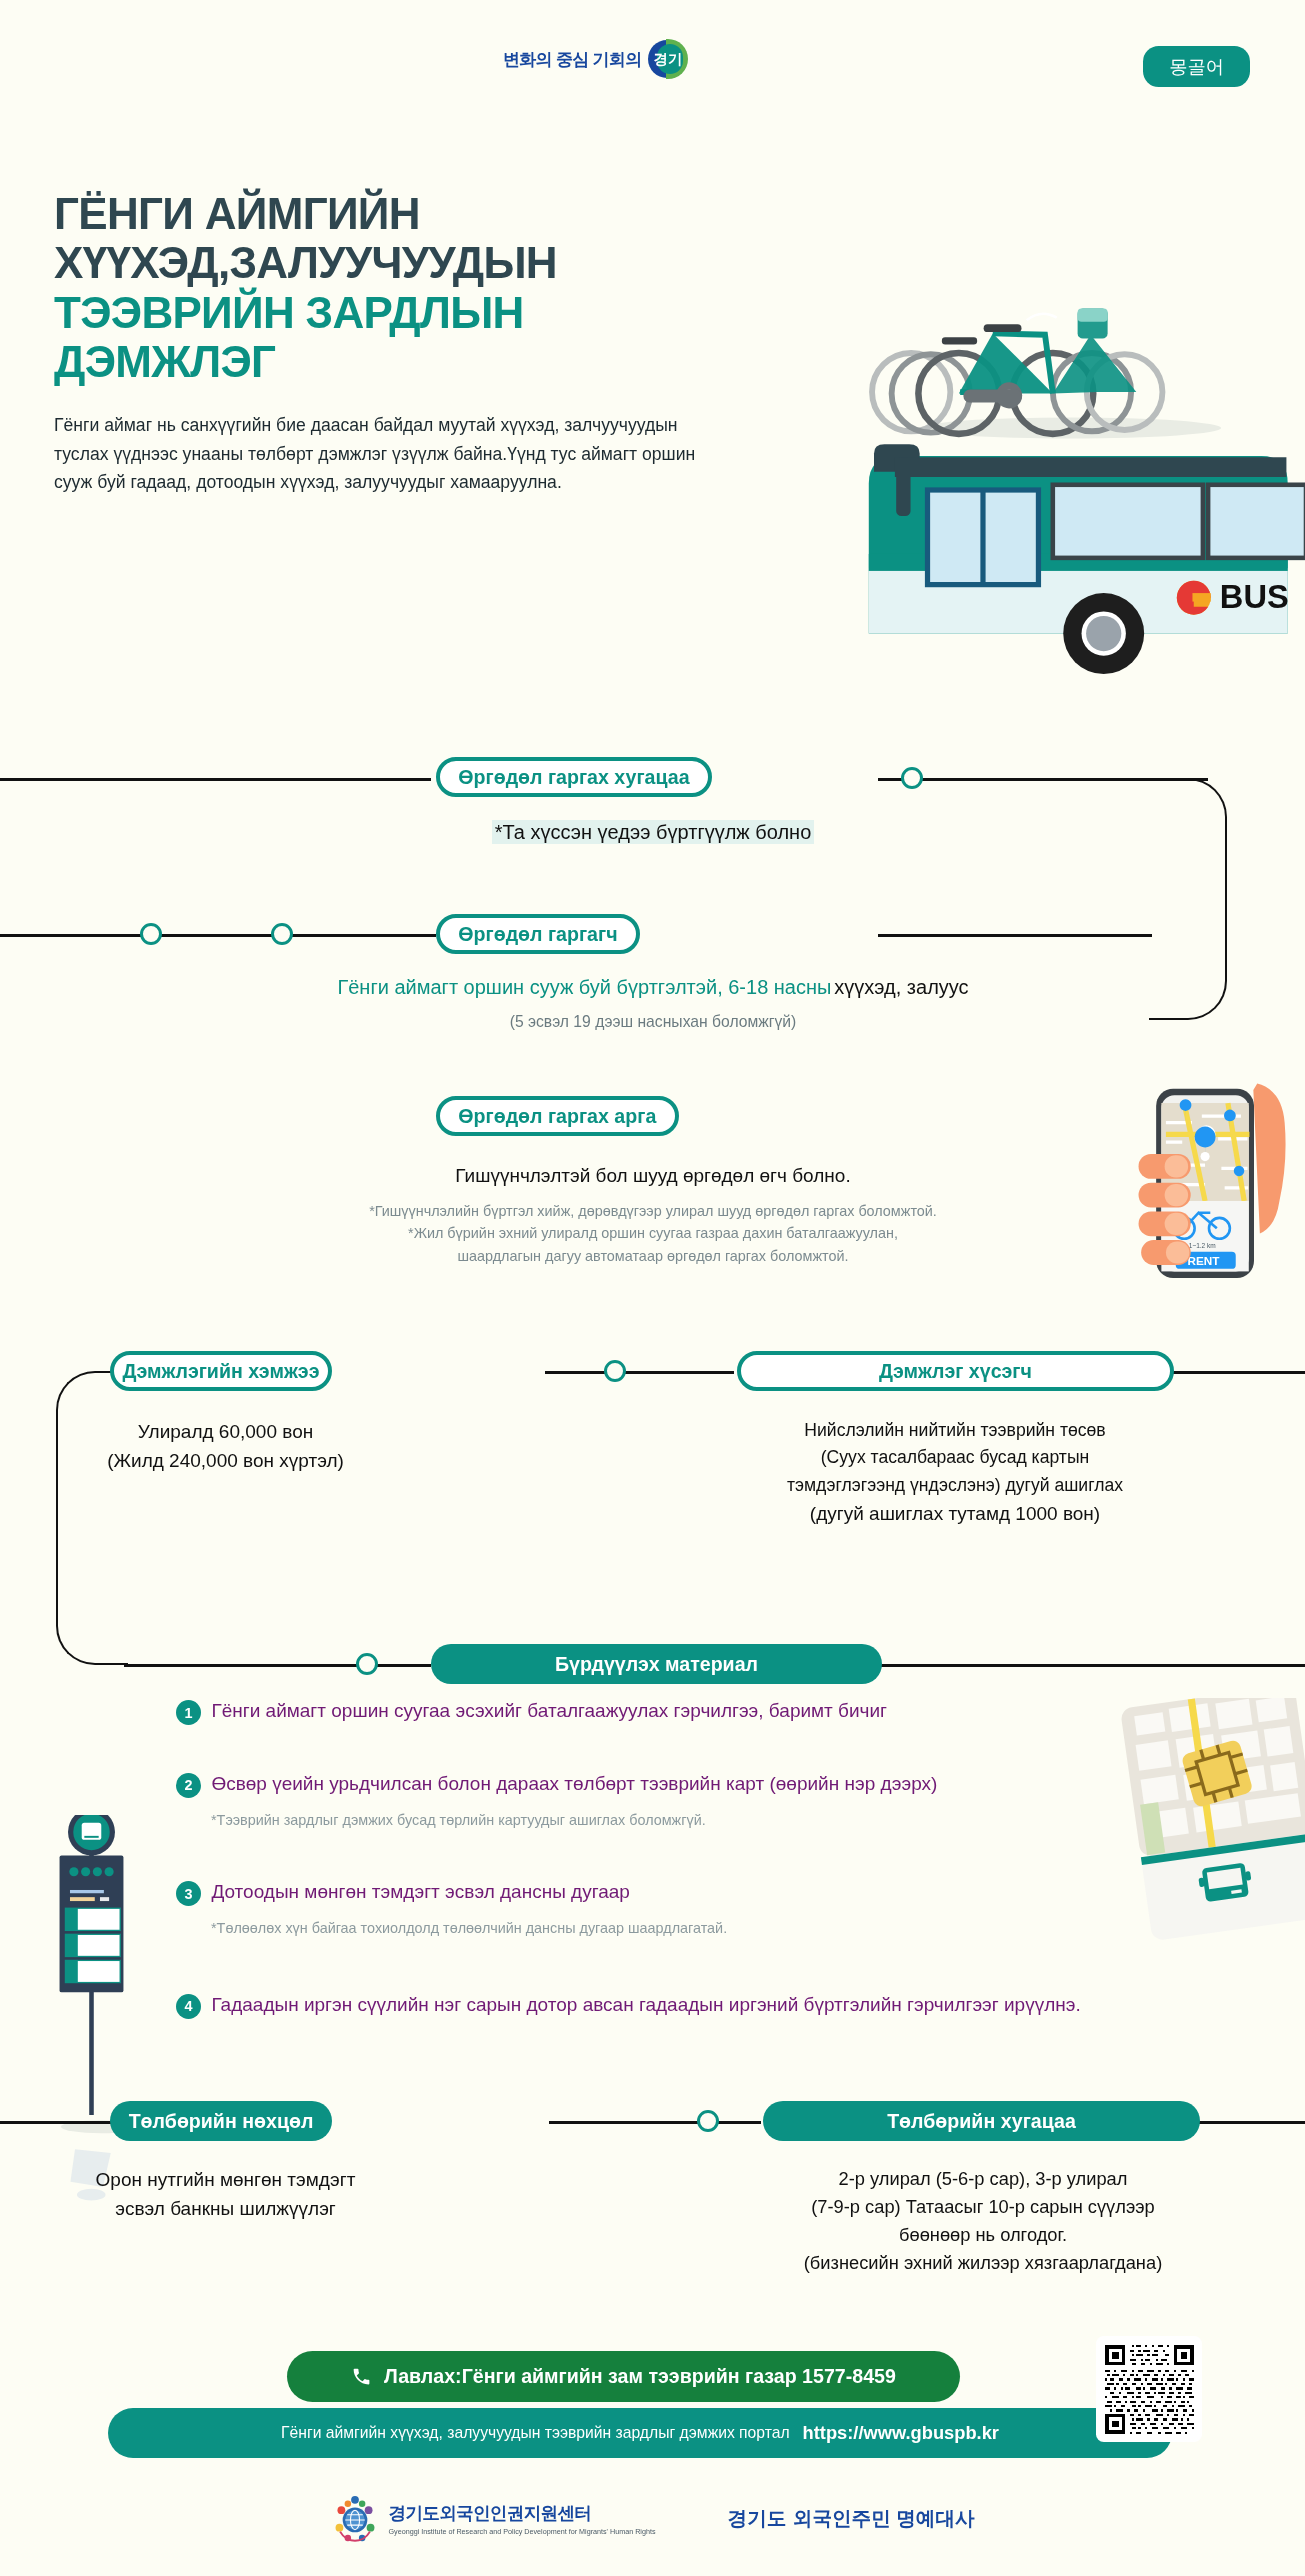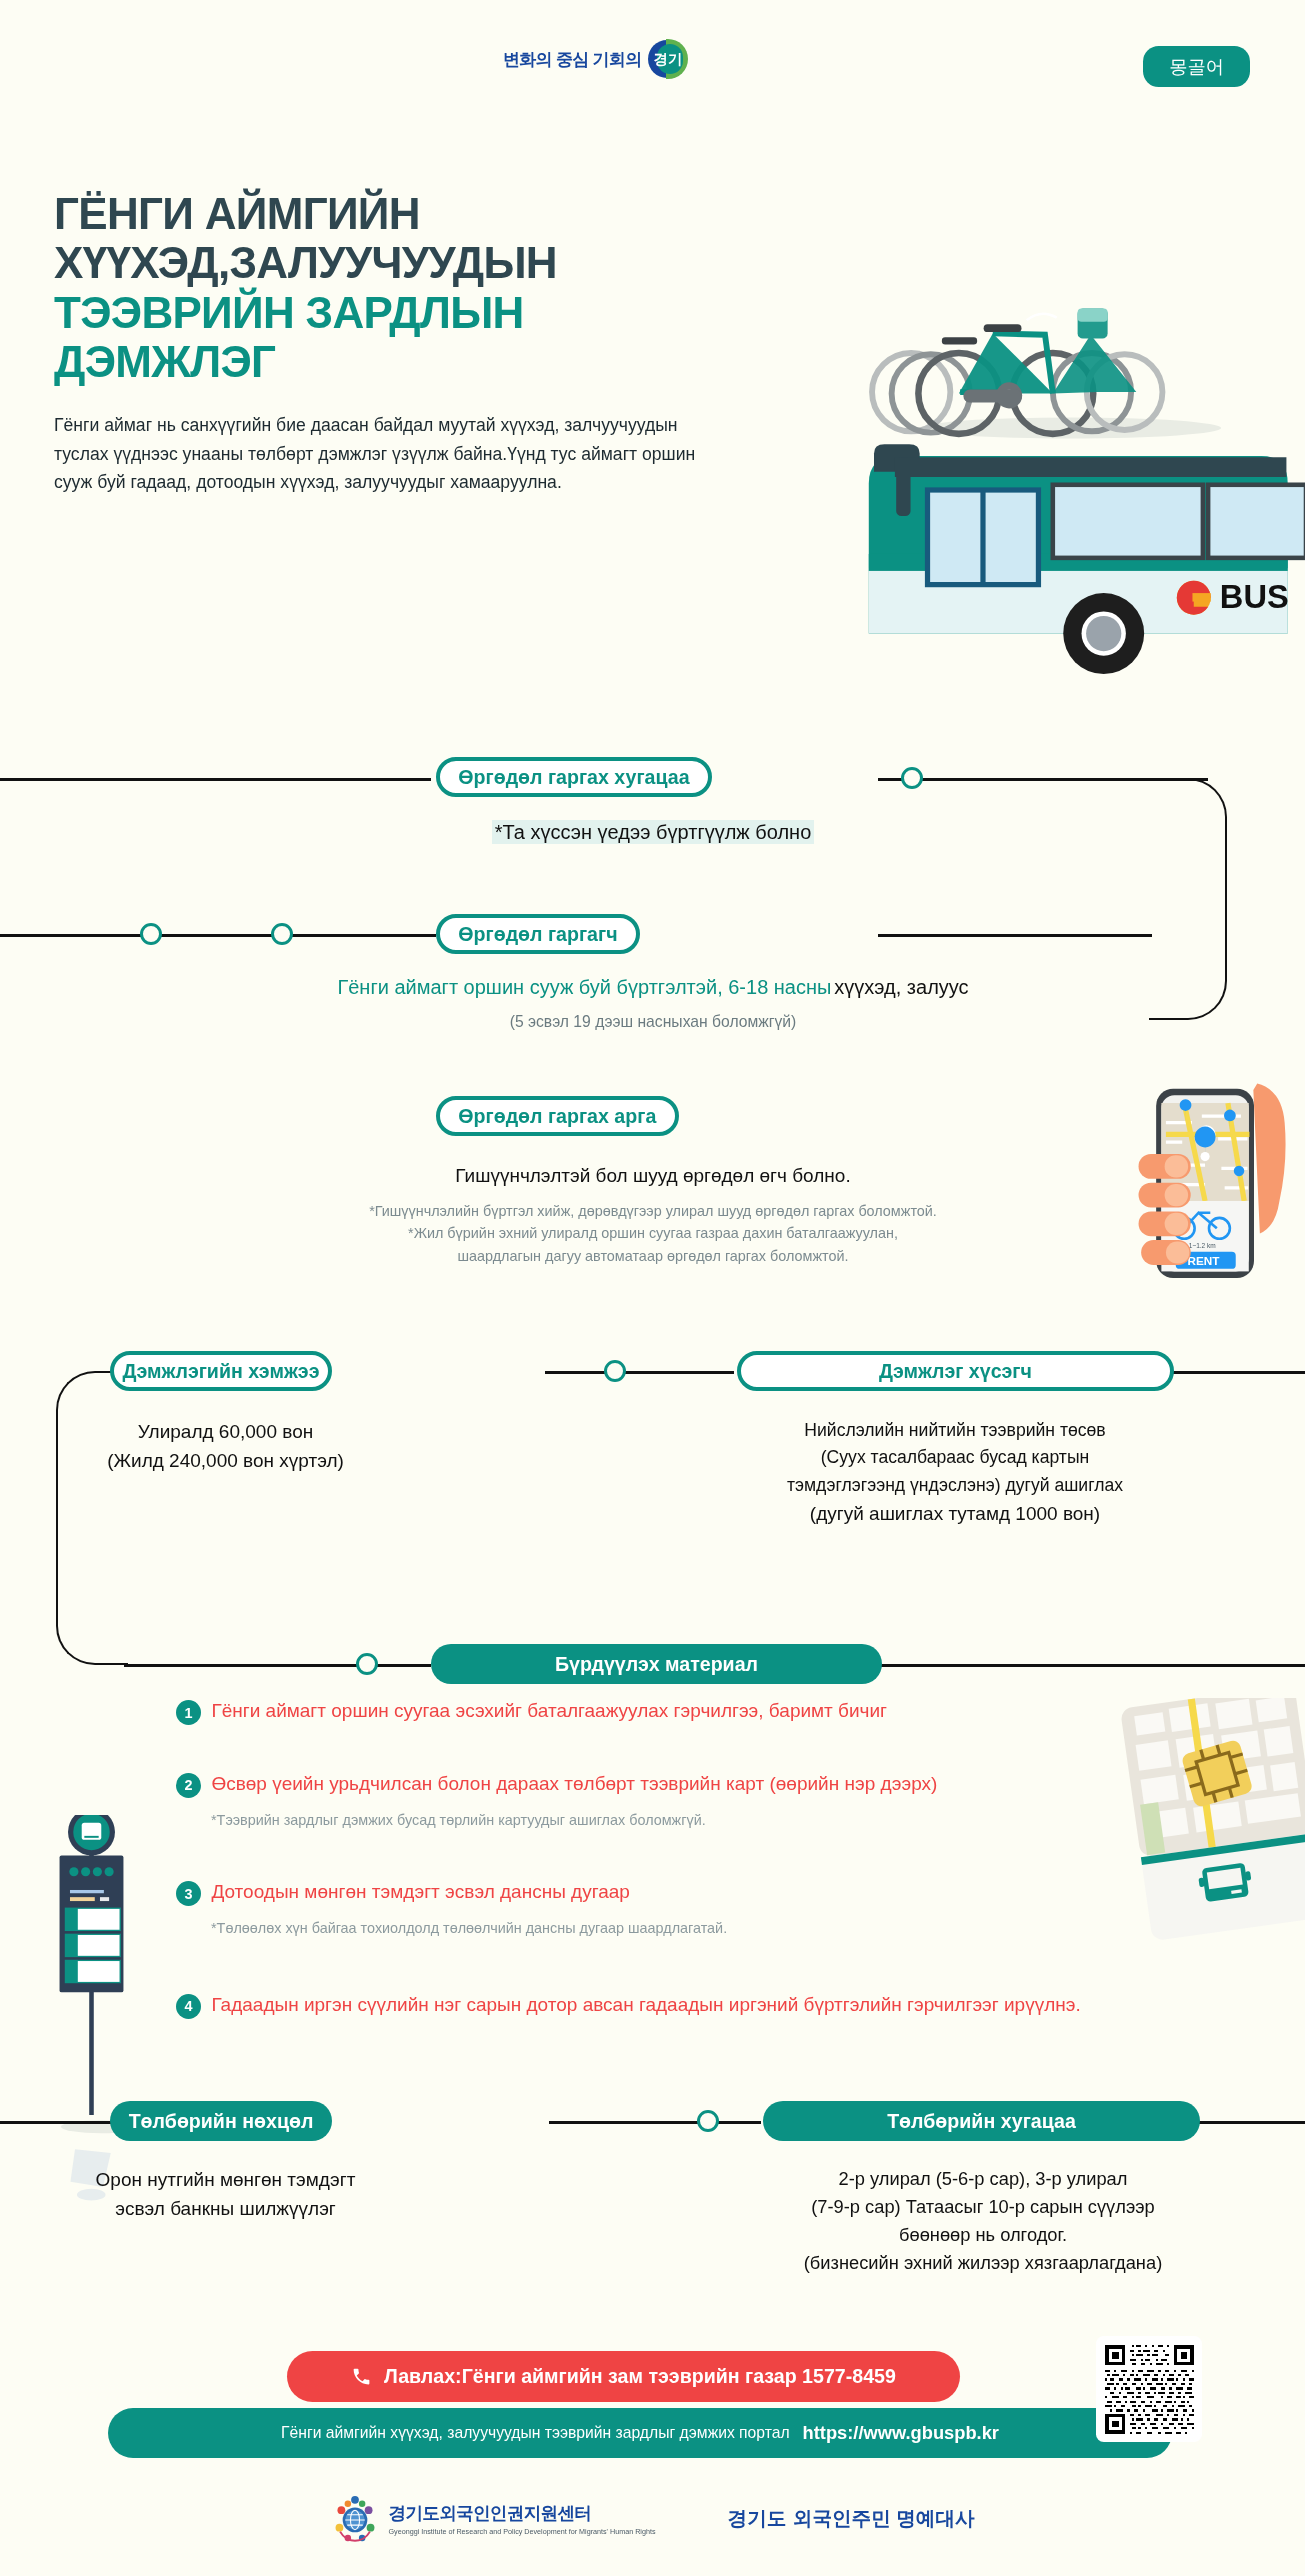--- a/index.html
+++ b/index.html
@@ -83,28 +83,28 @@
   .hl { background:#e2f2ee; padding:1.3px 2.6px; }
 
   
   .mat-list { position:absolute; left:176px; top:1698px; width:927px; }
   .mat-item { display:flex; align-items:flex-start; margin-bottom:11.8px; }
   .num {
     flex:0 0 auto; width:25px; height:25px; border-radius:50%;
     background:#0b9183; color:#fff; font-size:14.4px; font-weight:bold;
     display:flex; align-items:center; justify-content:center; margin-right:10.4px; margin-top:2px;
   }
-  .mat-text { font-size:19px; color:#ef4444; line-height:1.42; }
+  .mat-text { font-size:19px; color:#701a75; line-height:1.42; }
   .mat-note { font-size:14.4px; color:#8c9a9e; margin-top:6.5px; margin-left:35px; line-height:1.4; }
   .mat-gap { height:34px; }
 
   
   .contact-pill {
     position:absolute; left:287px; top:2351px; width:673px; height:51px;
-    background:#ef4444; color:#fff; border-radius:26px;
+    background:#15803d; color:#fff; border-radius:26px;
     display:flex; align-items:center; justify-content:center; gap:11.8px;
     font-size:19.6px; font-weight:bold;
   }
   .portal-bar {
     position:absolute; left:108px; top:2408px; width:1064px; height:50px;
     background:#0b9183; color:#fff; border-radius:25px;
     display:flex; align-items:center; justify-content:center; gap:13px;
   }
   .portal-label { font-size:15.7px; }
   .portal-url { font-size:18.3px; font-weight:bold; }

